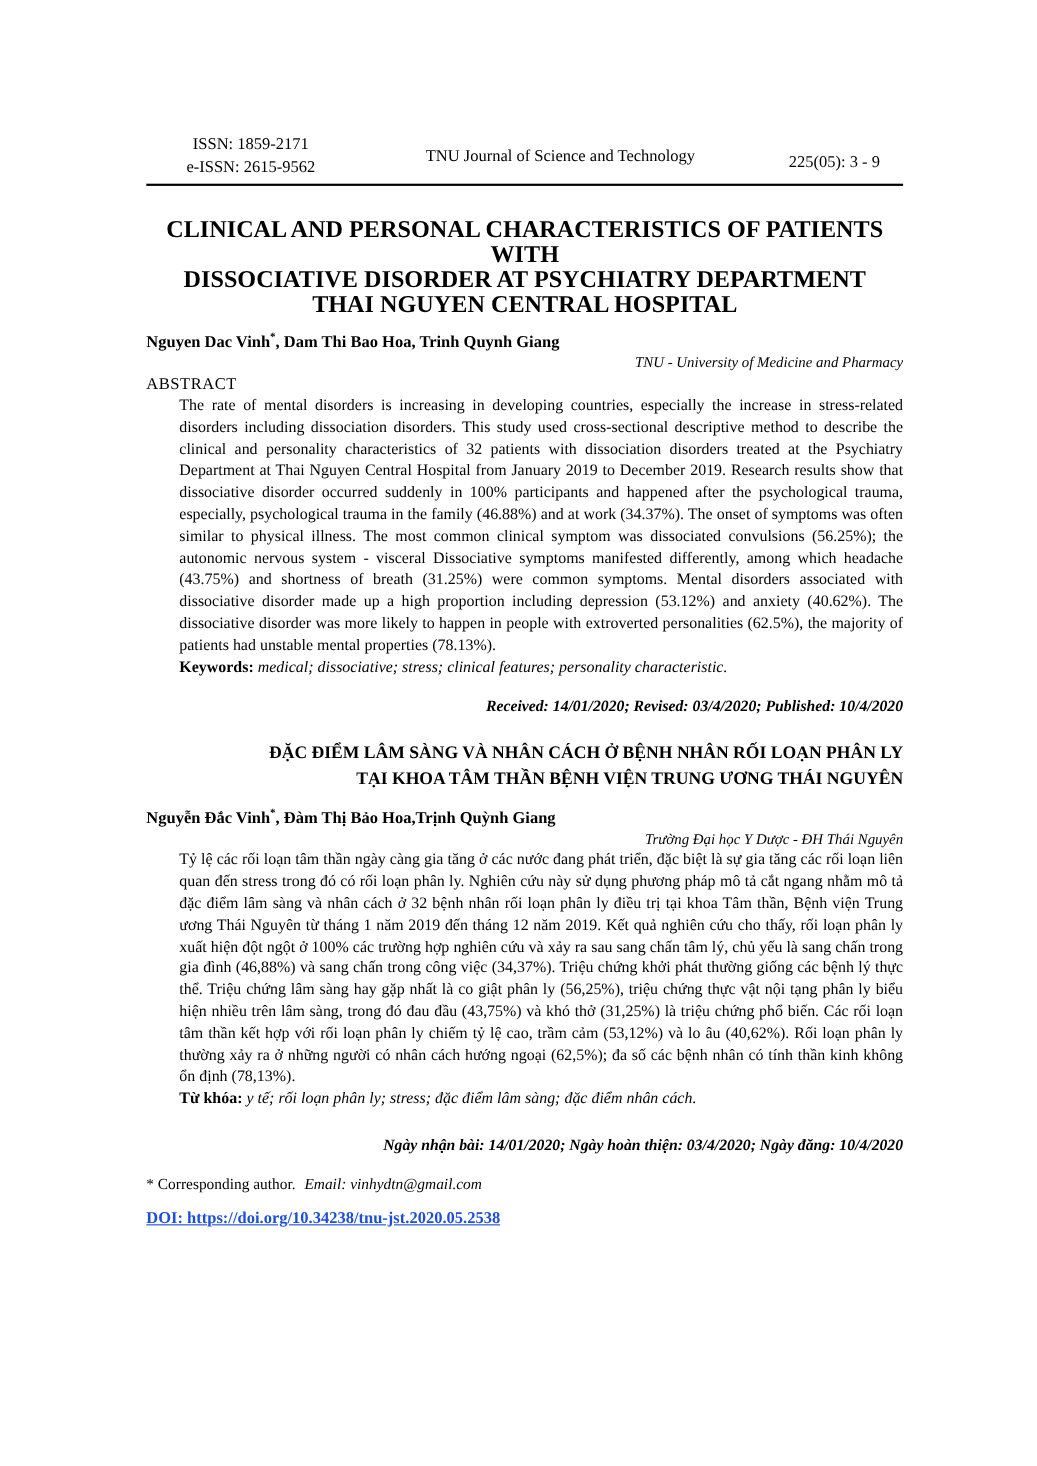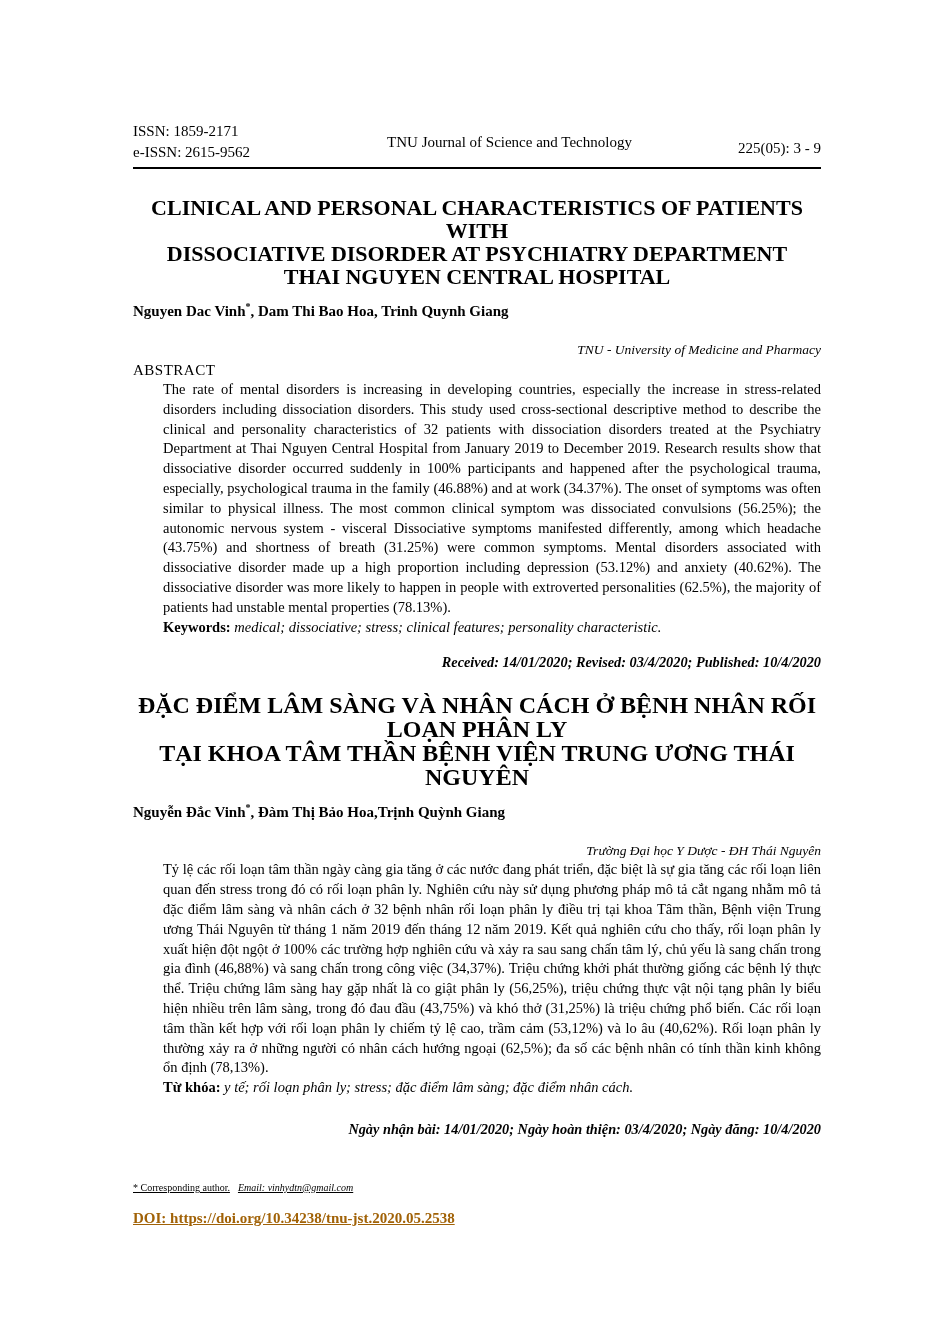--- a/index.html
+++ b/index.html
@@ -21,23 +21,23 @@
   }
   
   .journal-header {
     margin-top: 121px;
     display: flex;
     align-items: center;
     border-bottom: 2.5px solid #000;
     padding-bottom: 4px;
     font-size: 15px;
   }
-  .jh-left   { width: 190px; line-height: 21px; }
+  .jh-left   { width: 190px; text-align: center; line-height: 21px; }
   .jh-center { flex: 1; text-align: center; }
-  .jh-right  { width: 125px; text-align: right; margin-top: 12px; }
+  .jh-right  { width: 125px; text-align: center; margin-top: 12px; }
   
   .title-en {
     margin-top: 27px;
     text-align: center;
     font-weight: bold;
     font-size: 22px;
     line-height: 23px;
     white-space: pre-line;
   }
   .authors {
@@ -45,21 +45,20 @@
     font-weight: bold;
     font-size: 15px;
     line-height: 20px;
   }
   .authors sup { font-size: 10px; }
   .affiliation {
     text-align: right;
     font-style: italic;
     font-size: 13.5px;
     line-height: 18px;
-    margin-top: 20px;
   }
   .section-heading {
     margin-top: 1px;
     font-size: 15px;
     line-height: 20px;
     letter-spacing: 0.5px;
   }
   .abstract-body {
     margin-left: 30px;
     text-align: justify;
@@ -76,42 +75,41 @@
   .dates-line {
     margin-top: 15px;
     text-align: right;
     font-weight: bold;
     font-style: italic;
     font-size: 14.3px;
     line-height: 20px;
   }
   .title-vn {
     margin-top: 21px;
-    text-align: center;
+    text-align: right;
     font-weight: bold;
-    font-size: 24px;
+    font-size: 16px;
     line-height: 24px;
     white-space: pre-line;
   }
   .dates-line-vn { margin-top: 21px; }
   
   .footnote {
-    margin-top: 39px;
-    font-size: 10px;
+    margin-top: 17px;
+    font-size: 14px;
     line-height: 19px;
-    text-decoration: underline;
   }
   .footnote .email { font-style: italic; margin-left: 8px; }
   .doi-line {
     margin-top: 13px;
     font-size: 15px;
     font-weight: bold;
   }
   .doi-link {
-    color: #a16207;
+    color: #1d4ed8;
     text-decoration: underline;
     cursor: pointer;
   }
   .page-footer {
     margin-top: 24px;
     border-top: 2px solid #000;
     padding-top: 5px;
     display: flex;
     justify-content: space-between;
     font-size: 14.5px;

